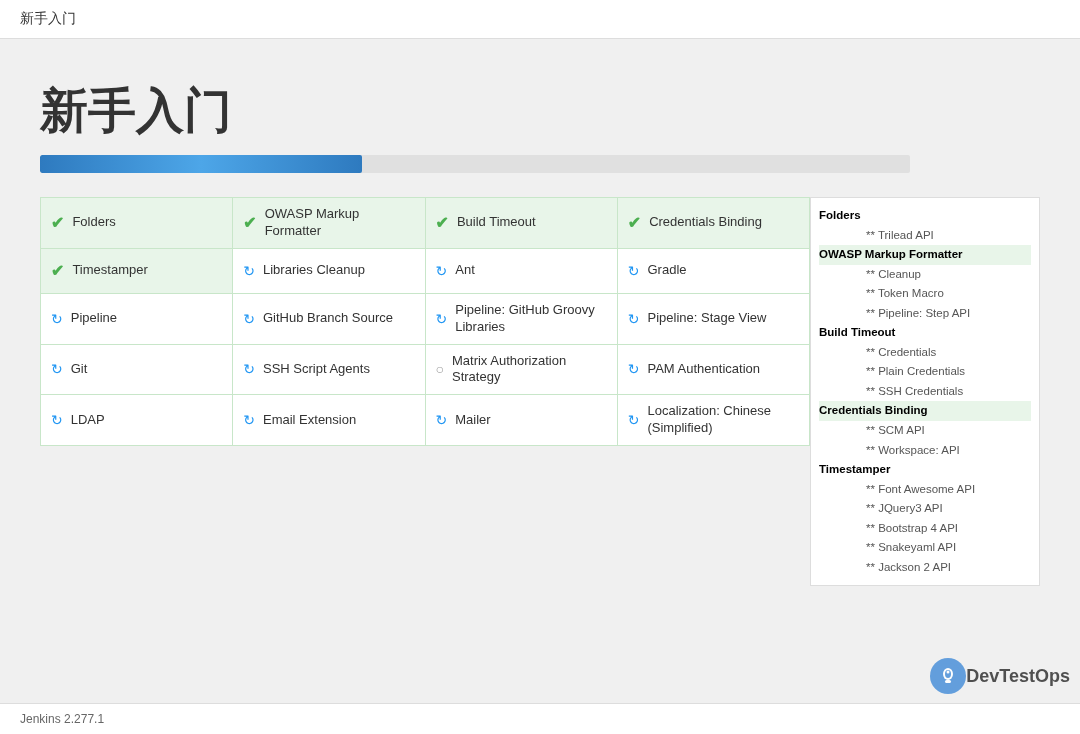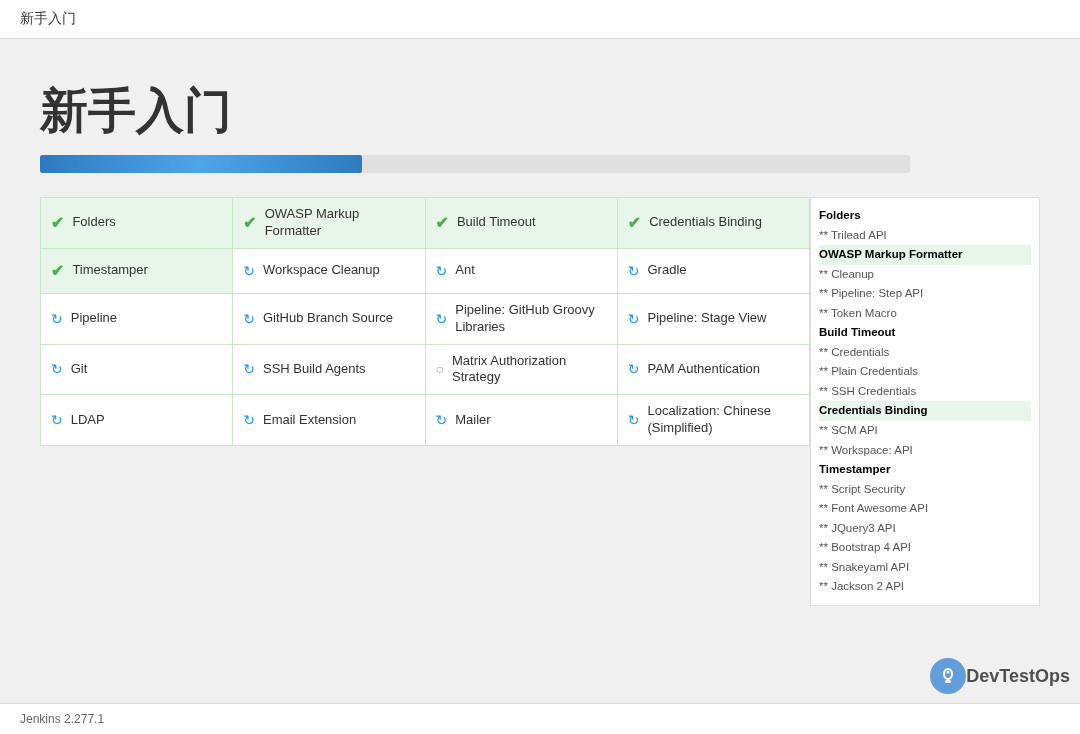--- a/index.html
+++ b/index.html
@@ -70,20 +70,21 @@
     }
     .sidebar-panel .section-highlight {
       font-weight: bold;
       color: #000;
       background: #e8f5e9;
       display: block;
     }
     .sidebar-panel .dep-item {
       color: #555;
       display: block;
+      margin-left: 47px;
     }
     .watermark {
       position: fixed;
       bottom: 40px;
       right: 10px;
       display: flex;
       align-items: center;
       opacity: 0.85;
     }
     .watermark-text {
@@ -168,21 +169,21 @@
           <div class="grid-cell green">
             <span class="icon"><span class="icon-check">✔</span></span>
             <span class="plugin-text">Credentials Binding</span>
           </div>
           <div class="grid-cell green">
             <span class="icon"><span class="icon-check">✔</span></span>
             <span class="plugin-text">Timestamper</span>
           </div>
           <div class="grid-cell">
             <span class="icon"><span class="icon-spinner">↻</span></span>
-            <span class="plugin-text">Workspace Cleanup</span>
+            <span class="plugin-text">Libraries Cleanup</span>
           </div>
           <div class="grid-cell">
             <span class="icon"><span class="icon-spinner">↻</span></span>
             <span class="plugin-text">Ant</span>
           </div>
           <div class="grid-cell">
             <span class="icon"><span class="icon-spinner">↻</span></span>
             <span class="plugin-text">Gradle</span>
           </div>
           <div class="grid-cell">
@@ -200,21 +201,21 @@
           <div class="grid-cell">
             <span class="icon"><span class="icon-spinner">↻</span></span>
             <span class="plugin-text">Pipeline: Stage View</span>
           </div>
           <div class="grid-cell">
             <span class="icon"><span class="icon-spinner">↻</span></span>
             <span class="plugin-text">Git</span>
           </div>
           <div class="grid-cell">
             <span class="icon"><span class="icon-spinner">↻</span></span>
-            <span class="plugin-text">SSH Build Agents</span>
+            <span class="plugin-text">SSH Script Agents</span>
           </div>
           <div class="grid-cell">
             <span class="icon"><span class="icon-circle">○</span></span>
             <span class="plugin-text">Matrix Authorization Strategy</span>
           </div>
           <div class="grid-cell">
             <span class="icon"><span class="icon-spinner">↻</span></span>
             <span class="plugin-text">PAM Authentication</span>
           </div>
           <div class="grid-cell">
@@ -234,31 +235,30 @@
             <span class="plugin-text">Localization: Chinese (Simplified)</span>
           </div>
         </div>
     </div>
     <div class="sidebar-panel" id="sidebar-panel">
 
     <span class="section-bold" style="display: block;">Folders</span>
         <span class="dep-item">** Trilead API</span>
         <span class="section-highlight">OWASP Markup Formatter</span>
         <span class="dep-item">** Cleanup</span>
+        <span class="dep-item">** Token Macro</span>
         <span class="dep-item">** Pipeline: Step API</span>
-        <span class="dep-item">** Token Macro</span>
         <span class="section-bold" style="display: block;">Build Timeout</span>
         <span class="dep-item">** Credentials</span>
         <span class="dep-item">** Plain Credentials</span>
         <span class="dep-item">** SSH Credentials</span>
         <span class="section-highlight">Credentials Binding</span>
         <span class="dep-item">** SCM API</span>
         <span class="dep-item">** Workspace: API</span>
         <span class="section-bold" style="display: block;">Timestamper</span>
-        <span class="dep-item">** Script Security</span>
         <span class="dep-item">** Font Awesome API</span>
         <span class="dep-item">** JQuery3 API</span>
         <span class="dep-item">** Bootstrap 4 API</span>
         <span class="dep-item">** Snakeyaml API</span>
         <span class="dep-item">** Jackson 2 API</span>
       </div>
   </div>
 </div>
 
 <div class="watermark">

